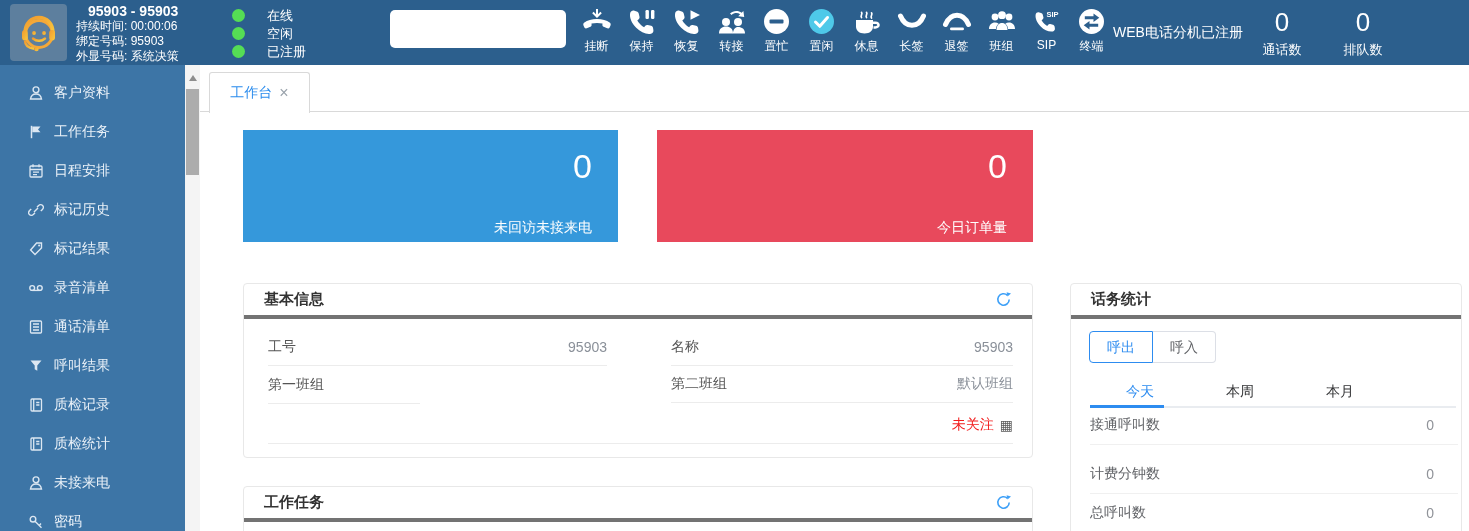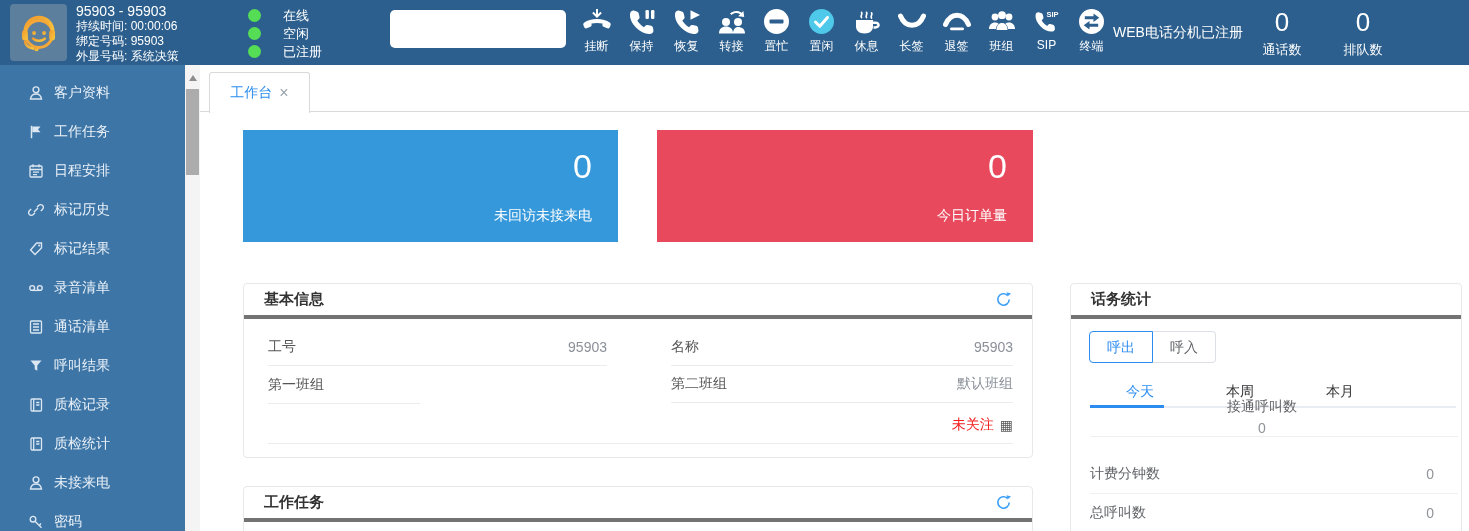--- a/index.html
+++ b/index.html
@@ -5,23 +5,23 @@
   * { margin:0; padding:0; box-sizing:border-box; }
   html,body { overflow:hidden; }
   body {
     width:1469px; height:531px; position:relative; background:#fff;
     font-family:"Liberation Sans","DejaVu Sans",sans-serif; color:#333;
   }
   
   .topbar { position:absolute; left:0; top:0; width:1469px; height:65px; background:#2c5f8d; }
   .avatar { position:absolute; left:10px; top:4px; width:57px; height:57px; }
   .agent-info { position:absolute; left:76px; top:3px; color:#fff; white-space:nowrap; }
-  .agent-title { font-size:14px; font-weight:normal; line-height:16px; }
+  .agent-title { font-size:14px; font-weight:bold; line-height:16px;margin-left:12px; }
   .agent-line { font-size:12px; line-height:15px; }
-  .status-list { position:absolute; left:248px; top:7px;font-family:Liberation Mono, monospace; }
+  .status-list { position:absolute; left:232px; top:7px;font-family:Liberation Mono, monospace; }
   .status-row { display:flex; align-items:center; height:17px; margin-bottom:1px; }
   .status-dot { width:13px; height:13px; border-radius:50%; background:#55dd55; margin-right:22px; }
   .status-label { color:#fff; font-size:13px; }
   .phone-box { position:absolute; left:390px; top:10px; width:176px; height:38px; background:#fff; border-radius:5px; display:flex; overflow:hidden; }
   .phone-input { flex:1; border:none; outline:none; background:transparent; padding:0 9px; font-size:14px; color:#333; }
   .actions { position:absolute; left:574px; top:6px; display:flex; }
   .action { width:45px; display:flex; flex-direction:column; align-items:center; color:#fff; cursor:pointer; }
   .action .ic { height:30px; display:flex; align-items:center; justify-content:center; }
   .action .lb { font-size:12px; margin-top:2px; white-space:nowrap; }
   .reg-text { position:absolute; left:1113px; top:24px; color:#fff; font-size:14px; }
@@ -42,21 +42,21 @@
   .tab { position:absolute; left:9px; top:7px; height:41px; width:101px; background:#fff;
          border:1px solid #d9d9d9; border-bottom:none; border-radius:3px 3px 0 0; z-index:2;
          display:flex; align-items:center; justify-content:center; cursor:pointer; }
   .tab-label { color:#2b8ced; font-size:14px; }
   .tab-close { color:#9aa3ac; font-size:16px; margin-left:7px; line-height:14px; cursor:pointer; }
   .content { position:relative; height:419px; background:#fff; }
   
   .card { position:absolute; top:18px; height:112px; color:#fff; display:flex; flex-direction:column;
           align-items:flex-end; padding:14px 26px 0 0; cursor:default; }
   .card .val { font-size:34px; line-height:44px; font-weight:300; }
-  .card .lb  { font-size:14px; margin-top:19px; }
+  .card .lb  { font-size:14px; margin-top:31px; }
   .card.blue { left:43px;  width:375px; background:#3598db; }
   .card.red  { left:457px; width:376px; background:#e8495c; }
   
   .panel { position:absolute; background:#fff; border:1px solid #e8e8e8; border-radius:4px; }
   .panel-hd { height:35px; border-bottom:4px solid #737373; display:flex; align-items:center;
               justify-content:space-between; padding:0 20px; }
   .panel-title { font-size:15px; font-weight:bold; color:#333; }
   .refresh-btn { display:flex; cursor:pointer; }
   .panel.basic { left:43px; top:171px; width:790px; height:175px; }
   .panel-body { position:relative; }
@@ -78,21 +78,21 @@
   .bg-btn.active { color:#2d8cf0; border:1px solid #2d8cf0; border-radius:4px 0 0 4px; }
   .bg-btn.plain  { color:#606266; border:1px solid #dcdfe6; border-left:none; border-radius:0 4px 4px 0; }
   .period-tabs { position:absolute; left:19px; top:58px; right:5px; height:31px; border-bottom:2px solid #e9ecf0; display:flex; }
   .p-tab { width:100px; text-align:center; font-size:14px; color:#303133; line-height:28px; position:relative; cursor:pointer; }
   .p-tab.active { color:#2d8cf0; }
   .p-tab.active::after { content:""; position:absolute; left:0; bottom:-2px; width:74px; height:3px; background:#2d8cf0; }
   .stat-row { position:absolute; left:19px; width:368px; height:39px; display:flex; justify-content:space-between;
               align-items:center; border-bottom:1px solid #f0f0f0; font-size:14px; padding-right:24px; }
   .stat-row .r-label { color:#606266; }
   .stat-row .r-value { color:#909399; }
-  .stat-row.r1 { top:79px;flex-direction:column; } .stat-row.r2 { top:136px; } .stat-row.r3 { top:175px; }
+  .stat-row.r1 { top:87px; } .stat-row.r2 { top:136px; } .stat-row.r3 { top:175px; }
 </style>
 </head>
 <body>
 
 <div class="topbar">
   <div class="avatar">
     <svg width="57" height="57" viewBox="0 0 57 57">
       <defs>
           <linearGradient id="g1" x1="0" y1="0" x2="1" y2="1">
         <stop offset="0" stop-color="#f29a2e"></stop>

